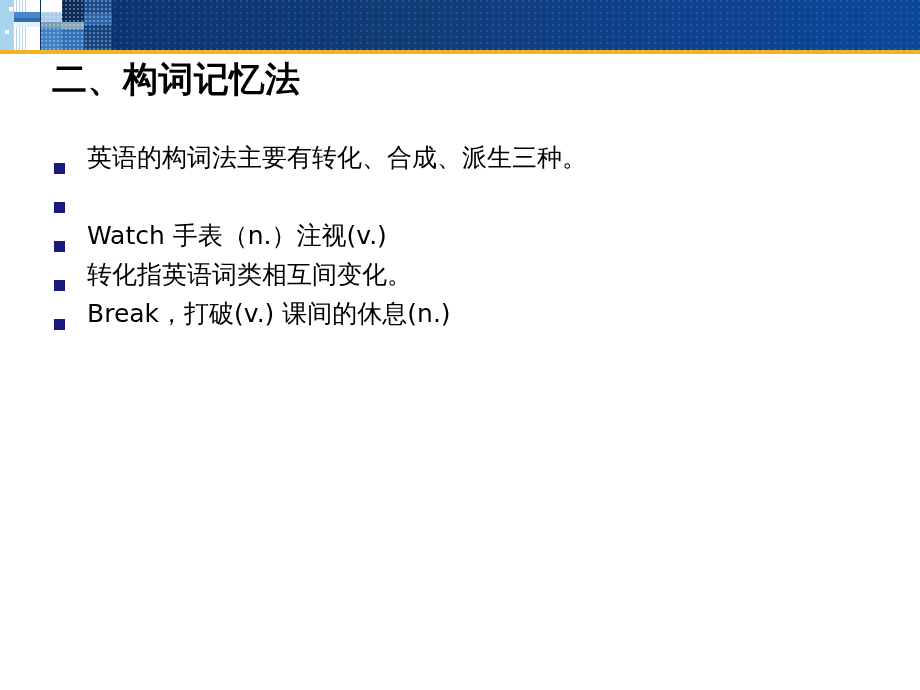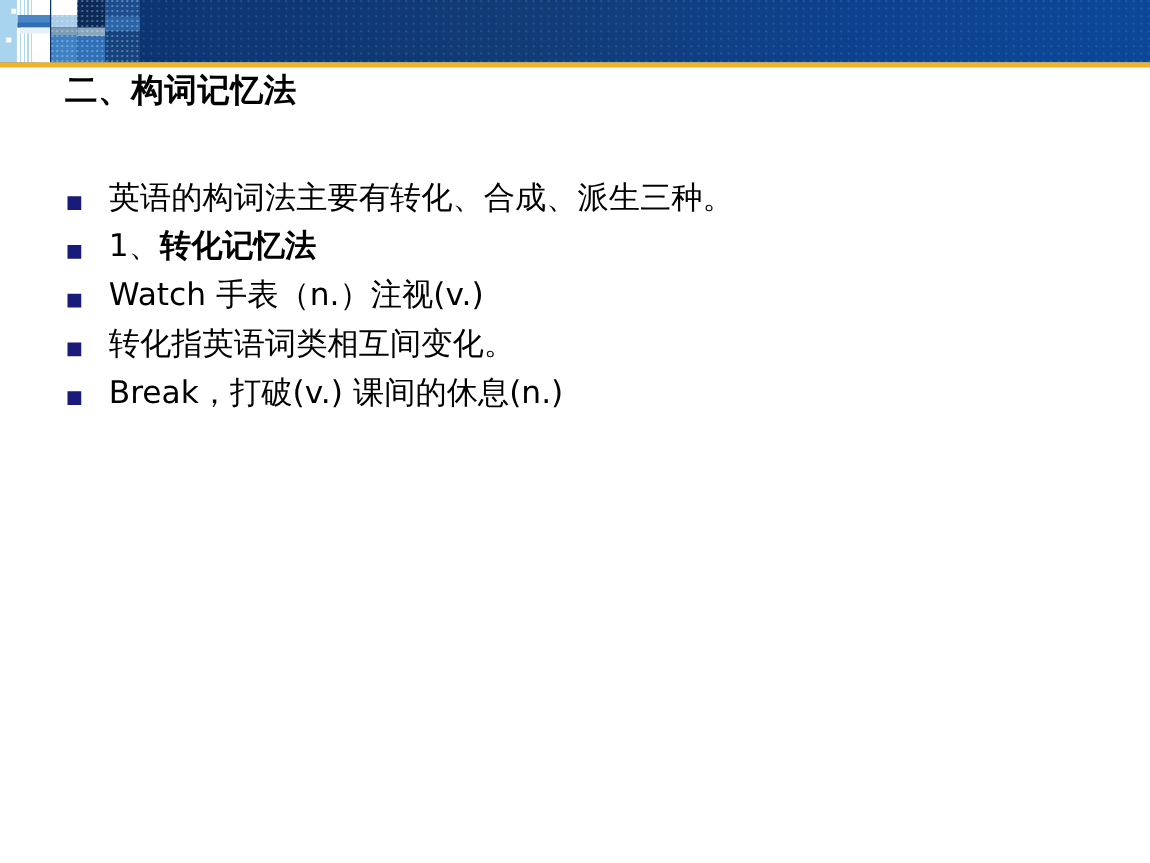--- a/index.html
+++ b/index.html
@@ -115,38 +115,38 @@
     background-size: 4px 4px;
   }
   .ca-smallsq-a { left: 9px; top: 7px; width: 4px; height: 4px; background:#ffffff; }
   .ca-smallsq-b { left: 5px; top: 30px; width: 4px; height: 4px; background:#ffffff; }
 
   
   .title {
     position: absolute;
     left: 52px;
     top: 59px;
-    font-size: 26px;
+    font-size: 35px;
     font-weight: bold;
     color: #000000;
     letter-spacing: 0.5px;
     white-space: nowrap;
     line-height: 1.15;
   }
 
   
   .body-list {
     position: absolute;
     left: 54px;
     top: 140px;
     width: 820px;
   }
   .bullet-row {
     display: flex;
-    align-items: center;
+    align-items: flex-end;
     margin-bottom: 5px;
     min-height: 34px;
   }
   .bullet-marker {
     width: 11px;
     height: 11px;
     background: #1a1a7a;
     margin-top: 11px;
     margin-right: 22px;
     flex: 0 0 auto;
@@ -199,21 +199,20 @@
 
   <div class="body-list">
 
     <div class="bullet-row">
       <span class="bullet-marker"></span>
       <span class="bullet-text"><span>英语的构词法主要有转化、合成、派生三种。</span><span class="bold"></span></span>
     </div>
 
     <div class="bullet-row">
       <span class="bullet-marker"></span>
-      <span class="bullet-text"><span>1、</span><span class="bold">转化记忆法</span></span>
     </div>
 
     <div class="bullet-row">
       <span class="bullet-marker"></span>
       <span class="bullet-text"><span>Watch 手表（n.）注视(v.)</span><span class="bold"></span></span>
     </div>
 
     <div class="bullet-row">
       <span class="bullet-marker"></span>
       <span class="bullet-text"><span>转化指英语词类相互间变化。</span><span class="bold"></span></span>

